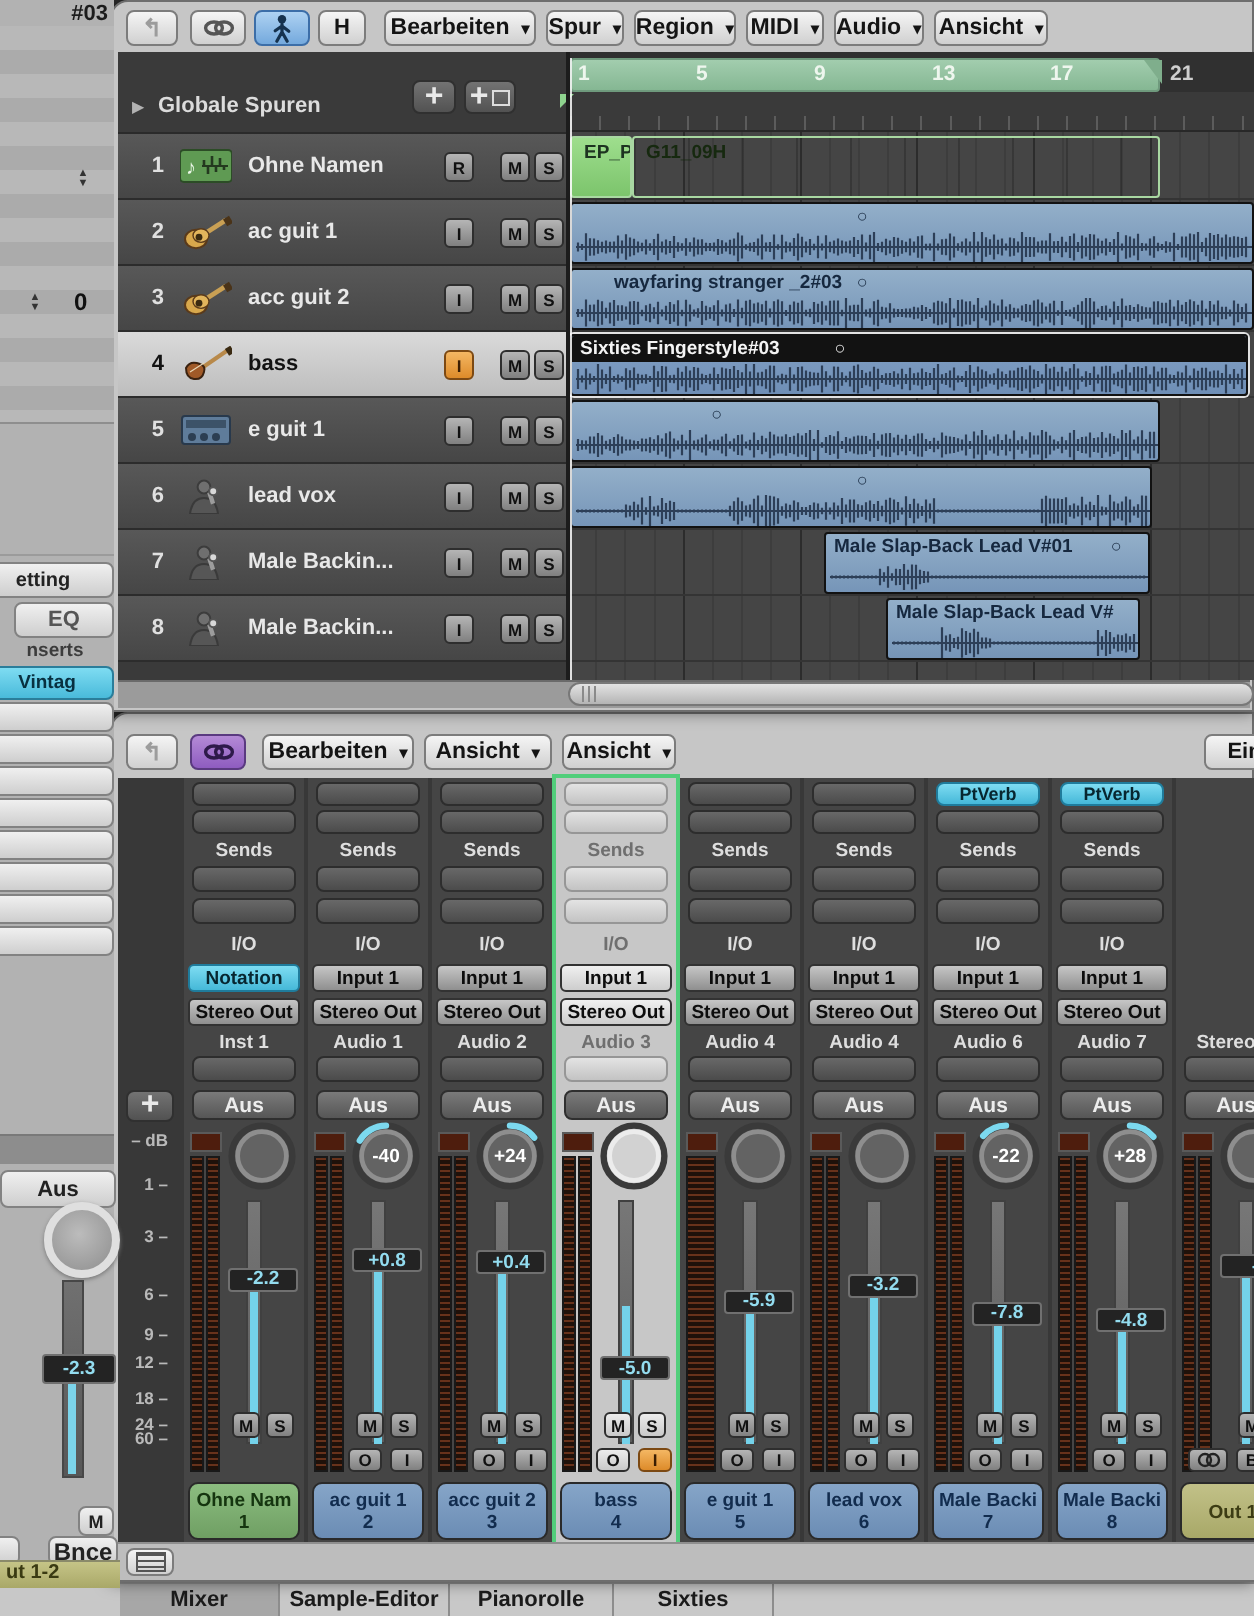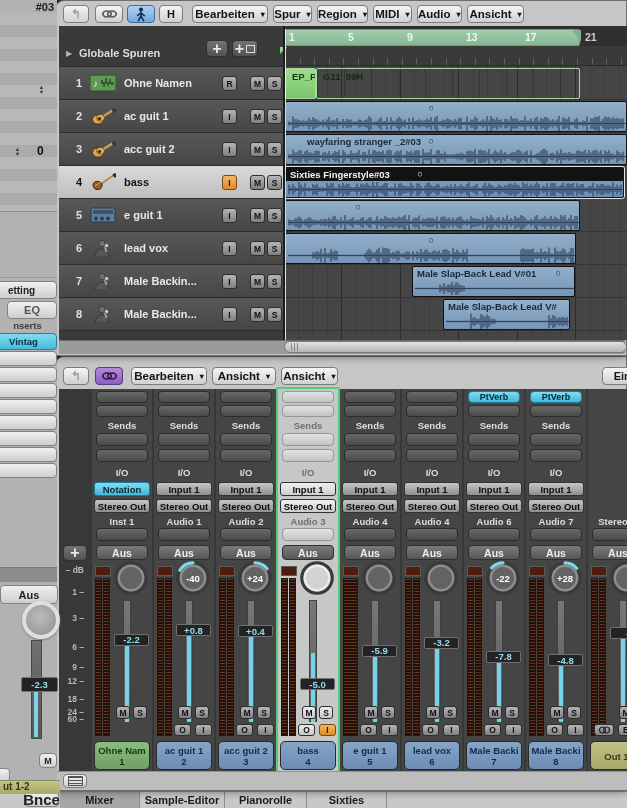--- a/index.html
+++ b/index.html
@@ -62,21 +62,21 @@
                border-color:#2a7d9a;color:#083040;font-size:9.5px;}
   #insp-band{position:absolute;left:0;top:567px;width:57px;height:14px;background:#8d8d8d;border-top:1px solid #797979;}
   #insp-aus{left:0;top:585px;width:56px;height:17px;font-size:11px;}
   #insp-knob{position:absolute;left:22px;top:601px;width:30px;height:30px;border-radius:50%;
              background:radial-gradient(circle at 45% 40%,#bcbcbc,#8e8e8e);border:4px solid #dfdfdf;box-shadow:0 1px 2px #777;}
   #insp-ftrack{position:absolute;left:31px;top:640px;width:9px;height:97px;background:linear-gradient(#707070,#575757);border:1px solid #474747;}
   #insp-ffill{position:absolute;left:34px;top:690px;width:4px;height:47px;background:#7cd4ea;}
   #insp-badge{position:absolute;left:21px;top:677px;width:35px;height:13px;}
   #insp-m{left:39px;top:753px;width:16px;height:13px;font-size:9px;}
   #insp-cut{left:-8px;top:768px;width:16px;height:13px;}
-  #insp-bnce{left:24px;top:768px;width:33px;height:13px;font-size:15px;margin-top:24px;}
+  #insp-bnce{left:24px;top:768px;width:33px;height:13px;font-size:12px;}
   #insp-out{position:absolute;left:0;top:780px;width:57px;height:13px;background:linear-gradient(#c5c487,#a9a868);
             border-top:1px solid #8a8a6a;color:#3a3a12;font-weight:bold;font-size:10px;padding-left:3px;}
 </style>
 </head>
 <body>
 
 <div id="page">
   <div class="layer" id="tab-layer">
       <div class="abs" style="left: 0px; top: 791px; width: 627px; height: 17px; background: rgb(200, 200, 200); border-top: 1px solid rgb(143, 143, 143);"></div>
       <div class="abs tab" style="left: 60px; top: 792px; width: 80px; height: 16px; background: rgb(167, 167, 167);">Mixer</div>

